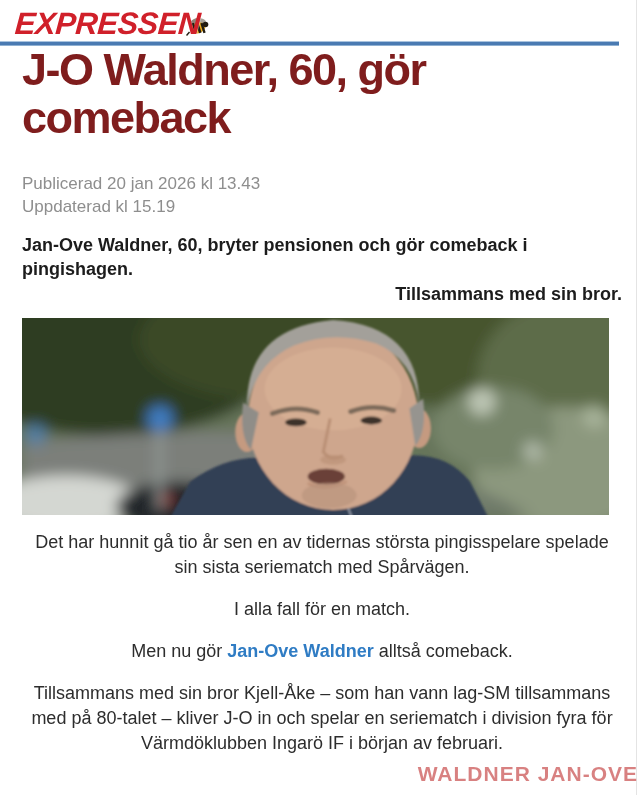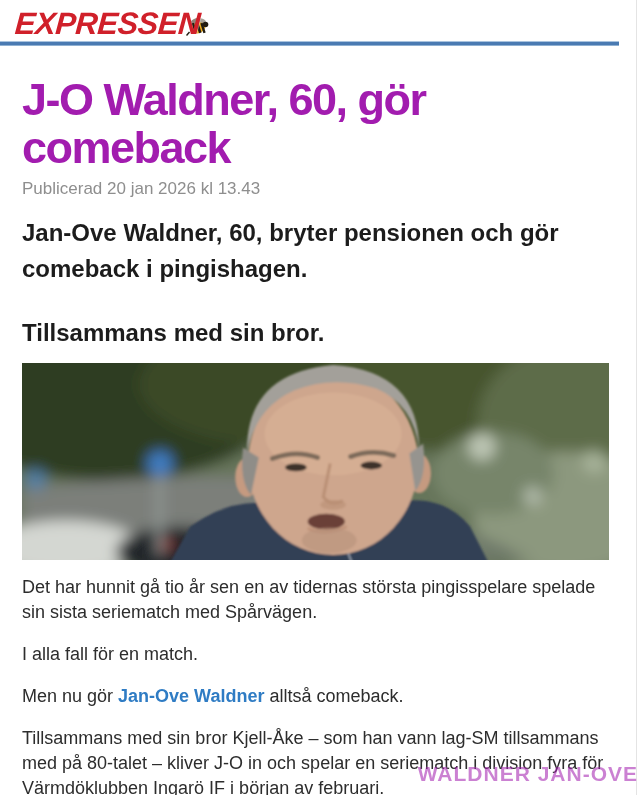--- a/index.html
+++ b/index.html
@@ -30,66 +30,67 @@
     text-shadow: 0.5px 0.5px 0 rgba(255,255,255,0.4);
   }
   .wasp { margin-left: -14px; margin-top: 6px; }
   .header-rule {
     width: 619px; height: 5px; margin-top: 3px;
     background: linear-gradient(to bottom, #a9c3de 0 1px, #4a7ab2 1px 4px, #8fb0d2 4px 5px);
   }
   
   .article { padding: 0 18px 0 22px; position: relative; }
   .headline {
-    margin-top: 30px;
+    margin-top: 0;
     font-size: 45px;
     line-height: 1.06;
     font-weight: 900;
     letter-spacing: -1.5px;
-    color: #a21caf;
-  }
-  .meta { margin-top: 6px; font-size: 17px; line-height: 23px; color: #8e8e8e; }
+    color: #7f1d1d;
+  }
+  .meta { margin-top: 31px; font-size: 17px; line-height: 23px; color: #8e8e8e; }
   .lead p {
-    font-size: 24px;
-    line-height: 36px;
+    font-size: 18px;
+    line-height: 24px;
     font-weight: bold;
     color: #1c1c1c;
   }
   .lead p.first { margin-top: 15px; }
-  .lead p + p { margin-top: 28px; }
+  .lead p + p { margin-top: 1px; text-align: right; }
   .photo {
     display: block;
     margin-top: 12px;
     width: 587px;
     height: 197px;
     overflow: hidden;
     background: #66755a;
   }
   .photo svg { display: block; width: 100%; height: 100%; }
   .body-copy p {
     font-size: 18px;
     line-height: 25px;
     color: #2d2d2d;
+    text-align: center;
   }
   .body-copy p.bp1 { margin-top: 15px; }
   .body-copy p + p { margin-top: 17px; }
   .inline-link {
     color: var(--link-blue, #2f7cc4);
     font-weight: bold;
     text-decoration: none;
     cursor: pointer;
   }
   .watermark {
     position: absolute;
     right: 2px;
     top: 762px;
     font-size: 21px;
     font-weight: 600;
     letter-spacing: 1px;
-    color: #a21caf;
+    color: #b91c1c;
     opacity: 0.55;
     white-space: nowrap;
     pointer-events: none;
     text-shadow: 0 0 1px #ffffff;
   }
 </style>
 </head>
 <body>
 
 <div class="page-edge"></div>
@@ -113,20 +114,21 @@
 </header>
 
 <div class="header-rule"></div>
 
 <main class="article">
 
   <h1 class="headline">J-O Waldner, 60, gör comeback</h1>
 
   <div class="meta">
     <p>Publicerad 20 jan 2026 kl 13.43</p>
+    <p>Uppdaterad kl 15.19</p>
   </div>
 
   <div class="lead">
     <p class="first">Jan-Ove Waldner, 60, bryter pensionen och gör comeback i pingishagen.</p>
     <p>Tillsammans med sin bror.</p>
   </div>
 
   <figure class="photo">
     <svg viewBox="0 0 600 200" preserveAspectRatio="none">
       <defs>

